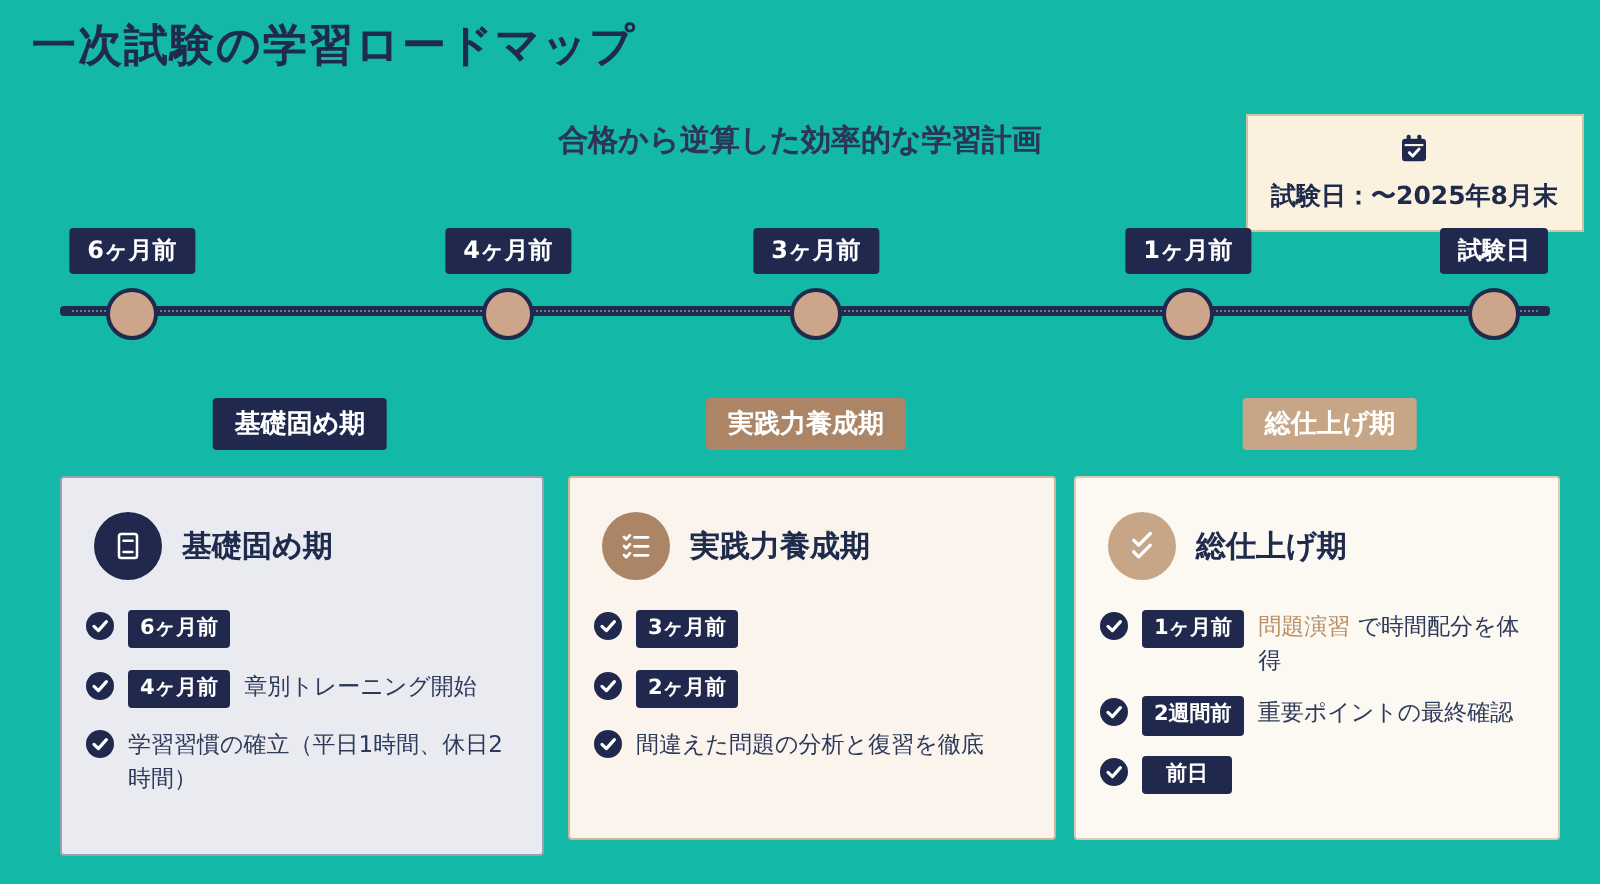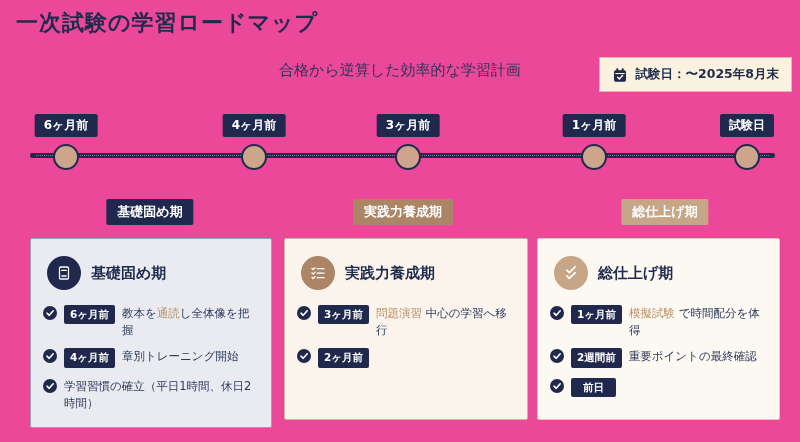--- a/index.html
+++ b/index.html
@@ -1,23 +1,23 @@
 <!DOCTYPE html>
 <html><head>
 <meta charset="utf-8">
 <style>
   html,body{margin:0;padding:0;background:#ffffff;}
   body{font-family:"DejaVu Sans","Liberation Sans",sans-serif;color:#26314f;}
-  .stage{position:relative;width:800px;height:442px;background:#ec4899;overflow:hidden;}
+  .stage{position:relative;width:800px;height:442px;background:#14b8a6;overflow:hidden;}
 
   
   .page-title{position:absolute;left:16px;top:8px;font-size:22px;font-weight:bold;color:#1f2b4d;letter-spacing:1px;}
-  .subtitle{position:absolute;left:0;top:61px;width:800px;text-align:center;font-size:15px;font-weight:normal;color:#2a3558;}
+  .subtitle{position:absolute;left:0;top:61px;width:800px;text-align:center;font-size:15px;font-weight:bold;color:#2a3558;}
   .exam-badge{position:absolute;right:8px;top:57px;display:flex;align-items:center;gap:8px;
-    background:#faf2df;border:1px solid #cfc3a3;padding:8px 12px;font-size:12.5px;font-weight:bold;color:#1f2b4d;}
+    background:#faf2df;border:1px solid #cfc3a3;padding:8px 12px;font-size:12.5px;font-weight:bold;color:#1f2b4d;flex-direction:column;}
   .exam-badge svg{display:block;}
 
   
   .tl-line{position:absolute;left:30px;top:153px;width:745px;height:5px;background:#1f2b4d;border-radius:2px;}
   .tl-line:after{content:"";position:absolute;left:6px;right:6px;top:2px;border-top:1px dotted #6c778f;}
   .tl-dot{position:absolute;top:144px;width:22px;height:22px;border-radius:50%;
     background:#cda58a;border:2px solid #1f2b4d;box-sizing:content-box;transform:translateX(-50%);}
   .tl-label{position:absolute;top:114px;transform:translateX(-50%);background:#20294d;color:#ffffff;
     font-size:12px;font-weight:bold;padding:3px 9px;white-space:nowrap;border-radius:2px;}
 
@@ -97,21 +97,20 @@
       </span>
       <span class="card-title">基礎固め期</span>
     </div>
     <div class="items">
       <div class="item">
         <span class="check"><svg width="14" height="14" viewBox="0 0 14 14">
               <circle cx="7" cy="7" r="7" fill="#20294d"></circle>
               <polyline points="4,7.2 6.2,9.3 10.2,4.8" fill="none" stroke="#ffffff" stroke-width="1.6" stroke-linecap="round" stroke-linejoin="round"></polyline>
             </svg></span>
         <span class="ibadge">6ヶ月前</span>
-        <span class="itext"><span>教本を</span><span class="hl">通読</span><span>し全体像を把握</span></span>
       </div>
       <div class="item">
         <span class="check"><svg width="14" height="14" viewBox="0 0 14 14">
               <circle cx="7" cy="7" r="7" fill="#20294d"></circle>
               <polyline points="4,7.2 6.2,9.3 10.2,4.8" fill="none" stroke="#ffffff" stroke-width="1.6" stroke-linecap="round" stroke-linejoin="round"></polyline>
             </svg></span>
         <span class="ibadge">4ヶ月前</span>
         <span class="itext"><span>章別トレーニング開始</span><span class="hl"></span><span></span></span>
       </div>
       <div class="item">
@@ -138,28 +137,34 @@
       </span>
       <span class="card-title">実践力養成期</span>
     </div>
     <div class="items">
       <div class="item">
         <span class="check"><svg width="14" height="14" viewBox="0 0 14 14">
               <circle cx="7" cy="7" r="7" fill="#20294d"></circle>
               <polyline points="4,7.2 6.2,9.3 10.2,4.8" fill="none" stroke="#ffffff" stroke-width="1.6" stroke-linecap="round" stroke-linejoin="round"></polyline>
             </svg></span>
         <span class="ibadge">3ヶ月前</span>
-        <span class="itext"><span></span><span class="hl">問題演習</span><span> 中心の学習へ移行</span></span>
       </div>
       <div class="item">
         <span class="check"><svg width="14" height="14" viewBox="0 0 14 14">
               <circle cx="7" cy="7" r="7" fill="#20294d"></circle>
               <polyline points="4,7.2 6.2,9.3 10.2,4.8" fill="none" stroke="#ffffff" stroke-width="1.6" stroke-linecap="round" stroke-linejoin="round"></polyline>
             </svg></span>
         <span class="ibadge">2ヶ月前</span>
+      </div>
+      <div class="item">
+        <span class="check"><svg width="14" height="14" viewBox="0 0 14 14">
+              <circle cx="7" cy="7" r="7" fill="#20294d"></circle>
+              <polyline points="4,7.2 6.2,9.3 10.2,4.8" fill="none" stroke="#ffffff" stroke-width="1.6" stroke-linecap="round" stroke-linejoin="round"></polyline>
+            </svg></span>
+        <span class="itext"><span>間違えた問題の分析と復習を徹底</span><span class="hl"></span><span></span></span>
       </div>
     </div>
   </div>
 
   <div class="card card-3">
     <div class="card-head">
       <span class="card-icon card-icon-3">
         <svg width="20" height="20" viewBox="0 0 24 24" fill="none" stroke="#ffffff" stroke-width="2" stroke-linecap="round" stroke-linejoin="round">
           <polyline points="7,8.5 10,11.5 17,4.5"></polyline>
           <polyline points="7,15.5 10,18.5 17,11.5"></polyline>
@@ -167,21 +172,21 @@
       </span>
       <span class="card-title">総仕上げ期</span>
     </div>
     <div class="items">
       <div class="item">
         <span class="check"><svg width="14" height="14" viewBox="0 0 14 14">
               <circle cx="7" cy="7" r="7" fill="#20294d"></circle>
               <polyline points="4,7.2 6.2,9.3 10.2,4.8" fill="none" stroke="#ffffff" stroke-width="1.6" stroke-linecap="round" stroke-linejoin="round"></polyline>
             </svg></span>
         <span class="ibadge">1ヶ月前</span>
-        <span class="itext"><span></span><span class="hl">模擬試験</span><span> で時間配分を体得</span></span>
+        <span class="itext"><span></span><span class="hl">問題演習</span><span> で時間配分を体得</span></span>
       </div>
       <div class="item">
         <span class="check"><svg width="14" height="14" viewBox="0 0 14 14">
               <circle cx="7" cy="7" r="7" fill="#20294d"></circle>
               <polyline points="4,7.2 6.2,9.3 10.2,4.8" fill="none" stroke="#ffffff" stroke-width="1.6" stroke-linecap="round" stroke-linejoin="round"></polyline>
             </svg></span>
         <span class="ibadge">2週間前</span>
         <span class="itext"><span>重要ポイントの最終確認</span><span class="hl"></span><span></span></span>
       </div>
       <div class="item">

